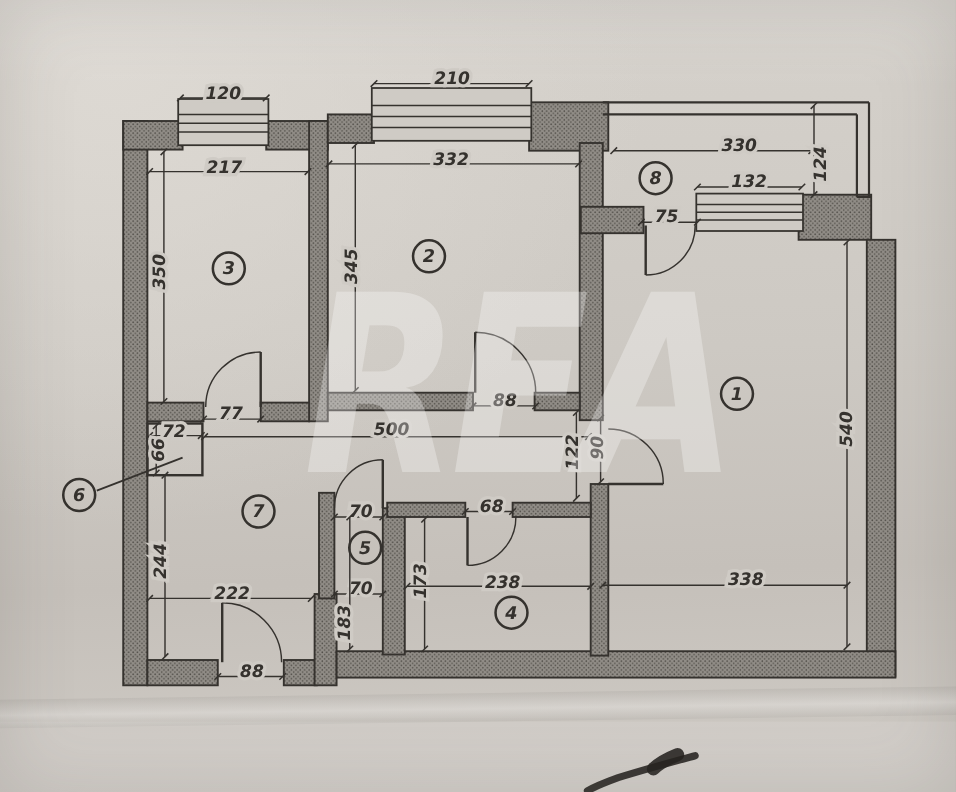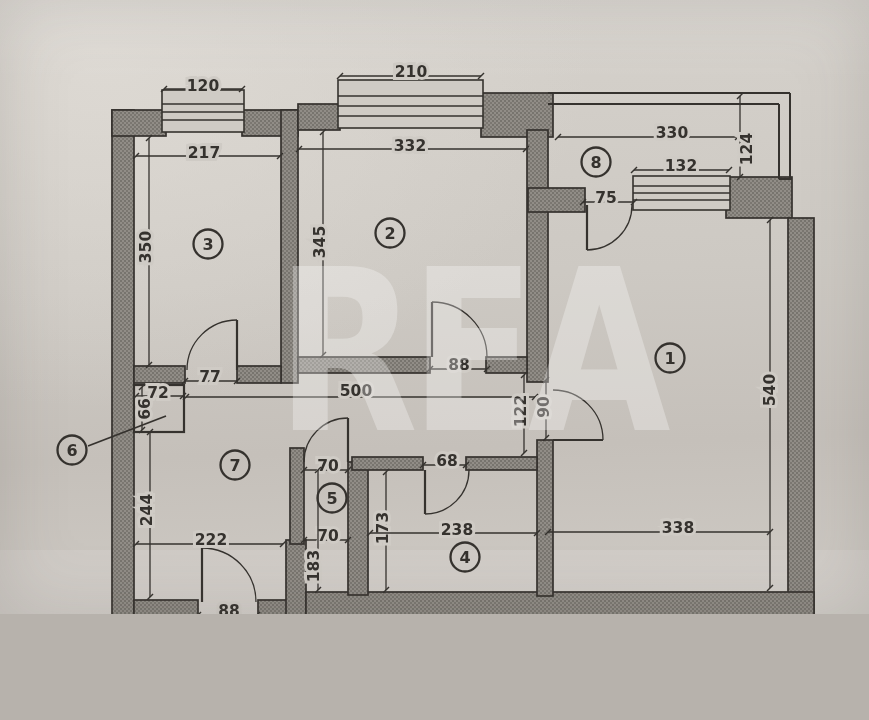--- a/index.html
+++ b/index.html
@@ -1,21 +1,22 @@
 <!DOCTYPE html>
 <html><head>
 <meta charset="utf-8">
 <style>
   html,body{margin:0;padding:0;background:#b7b2ac;}
   .scene{
-    position:relative;width:869px;height:614px;overflow:hidden;
+    position:relative;width:869px;height:720px;overflow:hidden;
     font-family:"DejaVu Sans",sans-serif;
     background:
       radial-gradient(ellipse at 12% 8%, rgba(222,218,212,.9) 0%, rgba(222,218,212,0) 45%),
       linear-gradient(178deg,#d6d2cc 0%,#cdc9c3 45%,#c5c0ba 72%,#cfcbc5 100%);
+    font-style: italic;
   }
   .scene::after{
     content:"";position:absolute;inset:0;pointer-events:none;
     box-shadow:inset 0 0 70px rgba(90,85,78,.20);
   }
   .crease{
     position:absolute;left:-10px;width:900px;height:26px;top:630px;
     background:linear-gradient(to bottom, rgba(0,0,0,.05), rgba(255,255,255,.22) 55%, rgba(0,0,0,.045));
     transform:rotate(-0.8deg);
   }

